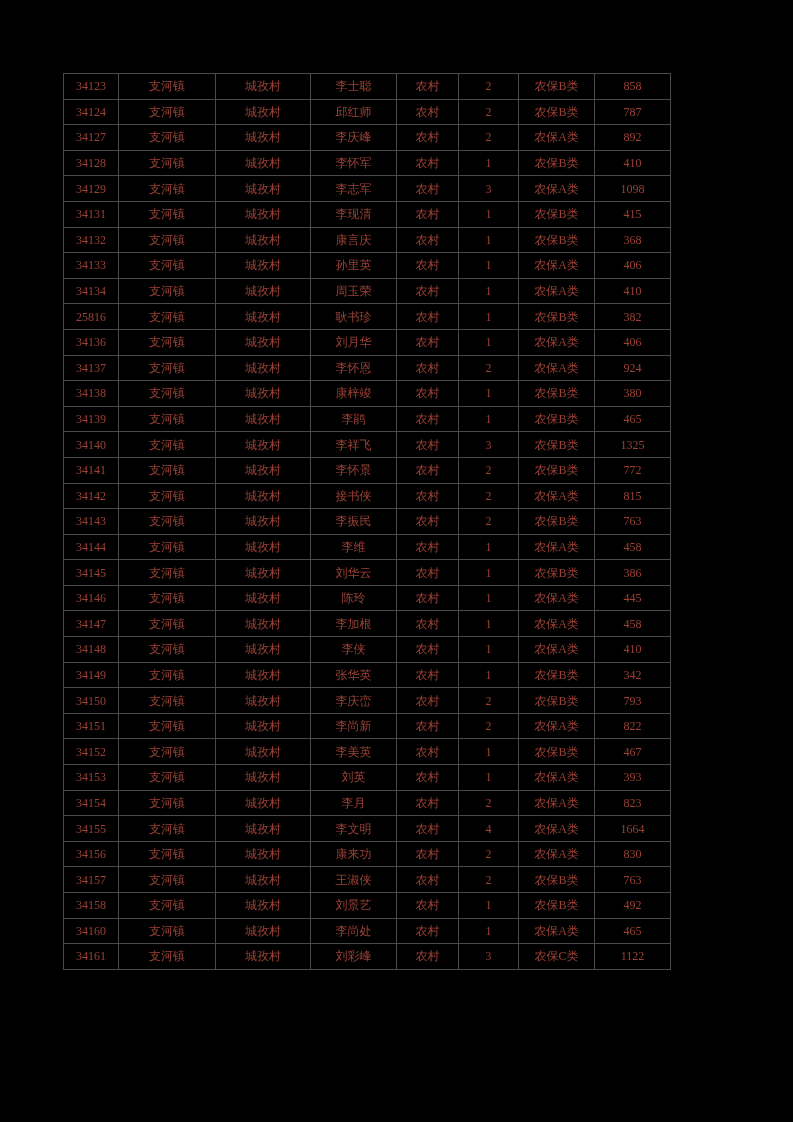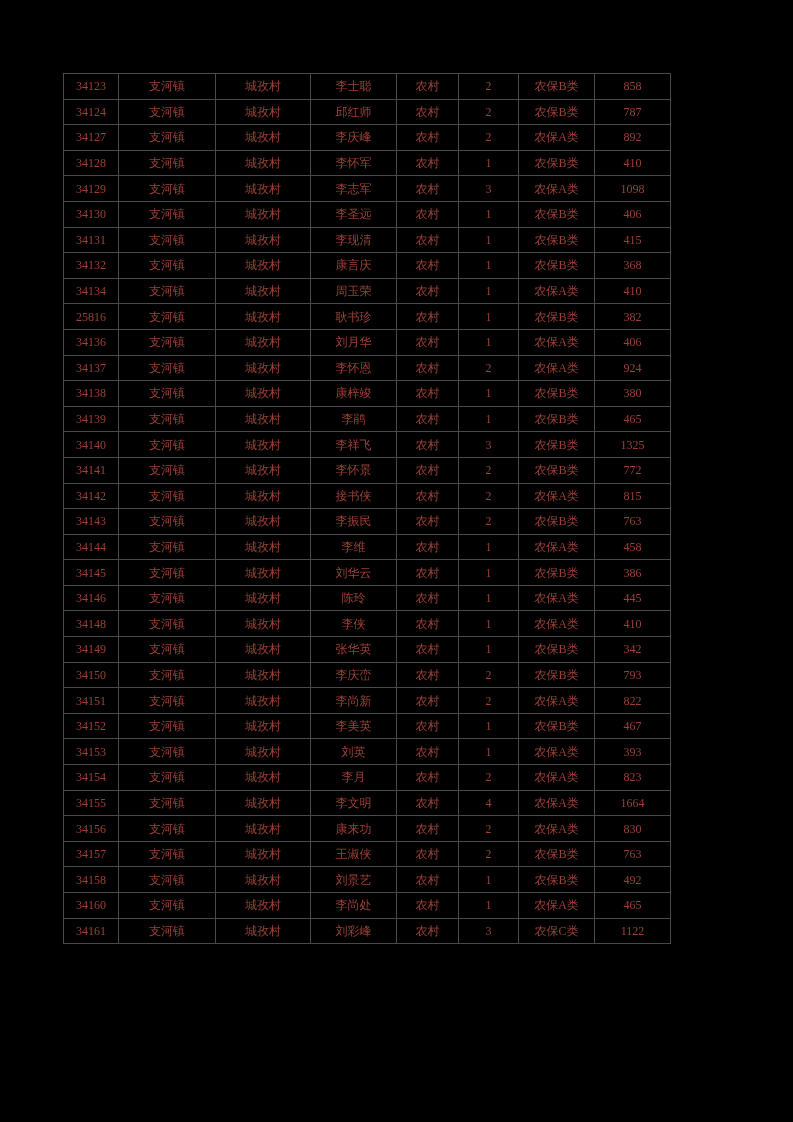--- a/index.html
+++ b/index.html
@@ -108,50 +108,50 @@
           <td>34129</td>
           <td>支河镇</td>
           <td>城孜村</td>
           <td>李志军</td>
           <td>农村</td>
           <td>3</td>
           <td>农保A类</td>
           <td>1098</td>
         </tr>
         <tr>
-          <td>34130</td>
-          <td>支河镇</td>
-          <td>城孜村</td>
-          <td>李圣远</td>
-          <td>农村</td>
-          <td>1</td>
-          <td>农保B类</td>
+          <td>34131</td>
+          <td>支河镇</td>
+          <td>城孜村</td>
+          <td>李现清</td>
+          <td>农村</td>
+          <td>1</td>
+          <td>农保B类</td>
+          <td>415</td>
+        </tr>
+        <tr>
+          <td>34132</td>
+          <td>支河镇</td>
+          <td>城孜村</td>
+          <td>康言庆</td>
+          <td>农村</td>
+          <td>1</td>
+          <td>农保B类</td>
+          <td>368</td>
+        </tr>
+        <tr>
+          <td>34133</td>
+          <td>支河镇</td>
+          <td>城孜村</td>
+          <td>孙里英</td>
+          <td>农村</td>
+          <td>1</td>
+          <td>农保A类</td>
           <td>406</td>
         </tr>
         <tr>
-          <td>34131</td>
-          <td>支河镇</td>
-          <td>城孜村</td>
-          <td>李现清</td>
-          <td>农村</td>
-          <td>1</td>
-          <td>农保B类</td>
-          <td>415</td>
-        </tr>
-        <tr>
-          <td>34132</td>
-          <td>支河镇</td>
-          <td>城孜村</td>
-          <td>康言庆</td>
-          <td>农村</td>
-          <td>1</td>
-          <td>农保B类</td>
-          <td>368</td>
-        </tr>
-        <tr>
           <td>34134</td>
           <td>支河镇</td>
           <td>城孜村</td>
           <td>周玉荣</td>
           <td>农村</td>
           <td>1</td>
           <td>农保A类</td>
           <td>410</td>
         </tr>
         <tr>
@@ -266,20 +266,30 @@
         </tr>
         <tr>
           <td>34146</td>
           <td>支河镇</td>
           <td>城孜村</td>
           <td>陈玲</td>
           <td>农村</td>
           <td>1</td>
           <td>农保A类</td>
           <td>445</td>
+        </tr>
+        <tr>
+          <td>34147</td>
+          <td>支河镇</td>
+          <td>城孜村</td>
+          <td>李加根</td>
+          <td>农村</td>
+          <td>1</td>
+          <td>农保A类</td>
+          <td>458</td>
         </tr>
         <tr>
           <td>34148</td>
           <td>支河镇</td>
           <td>城孜村</td>
           <td>李侠</td>
           <td>农村</td>
           <td>1</td>
           <td>农保A类</td>
           <td>410</td>

